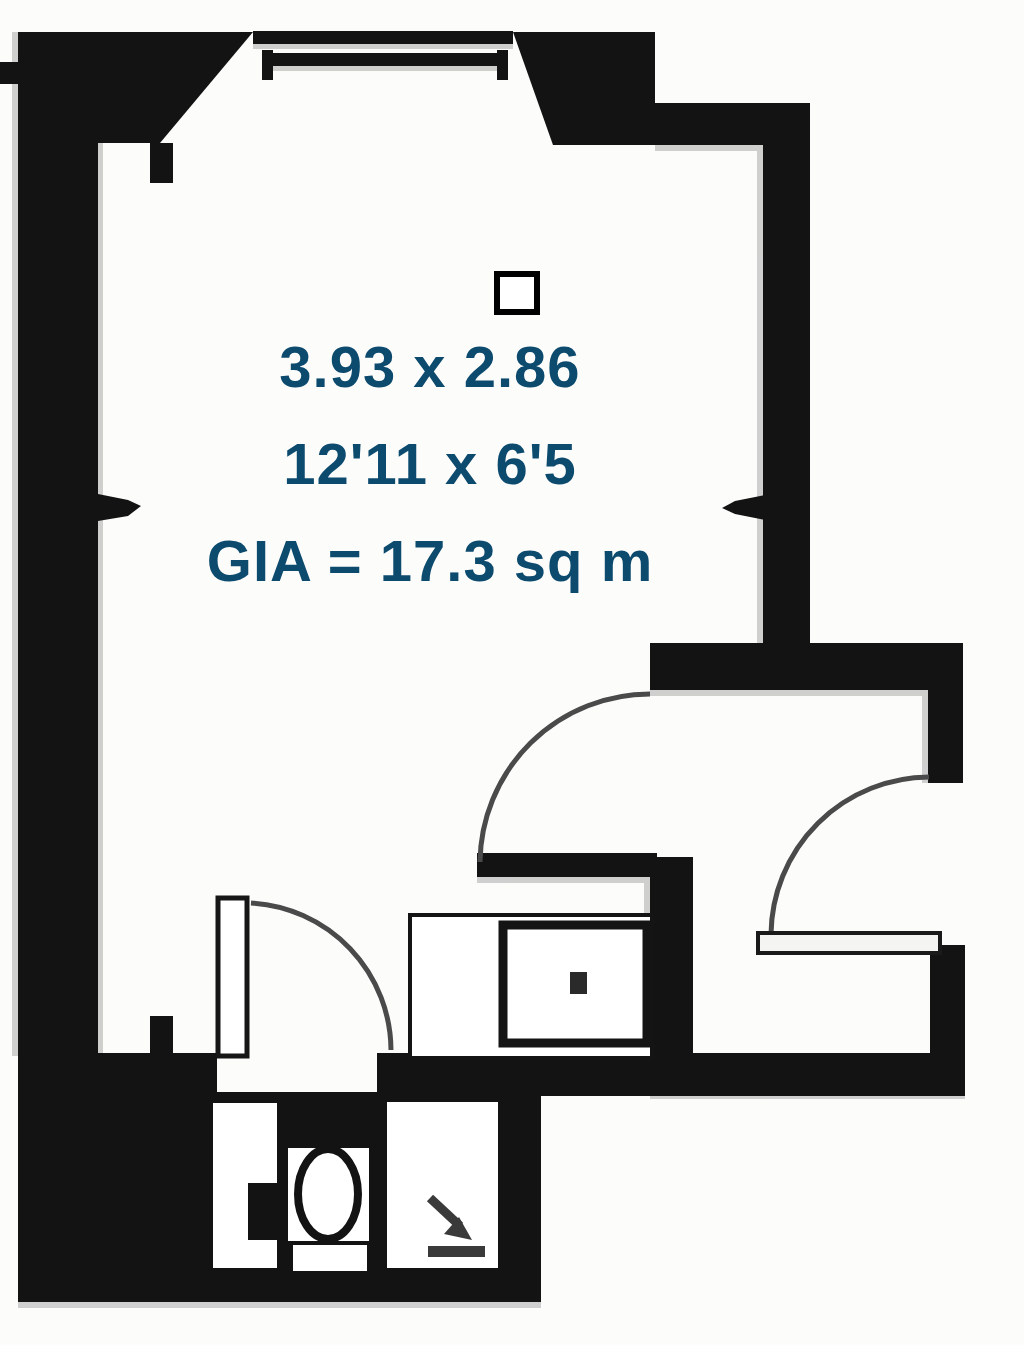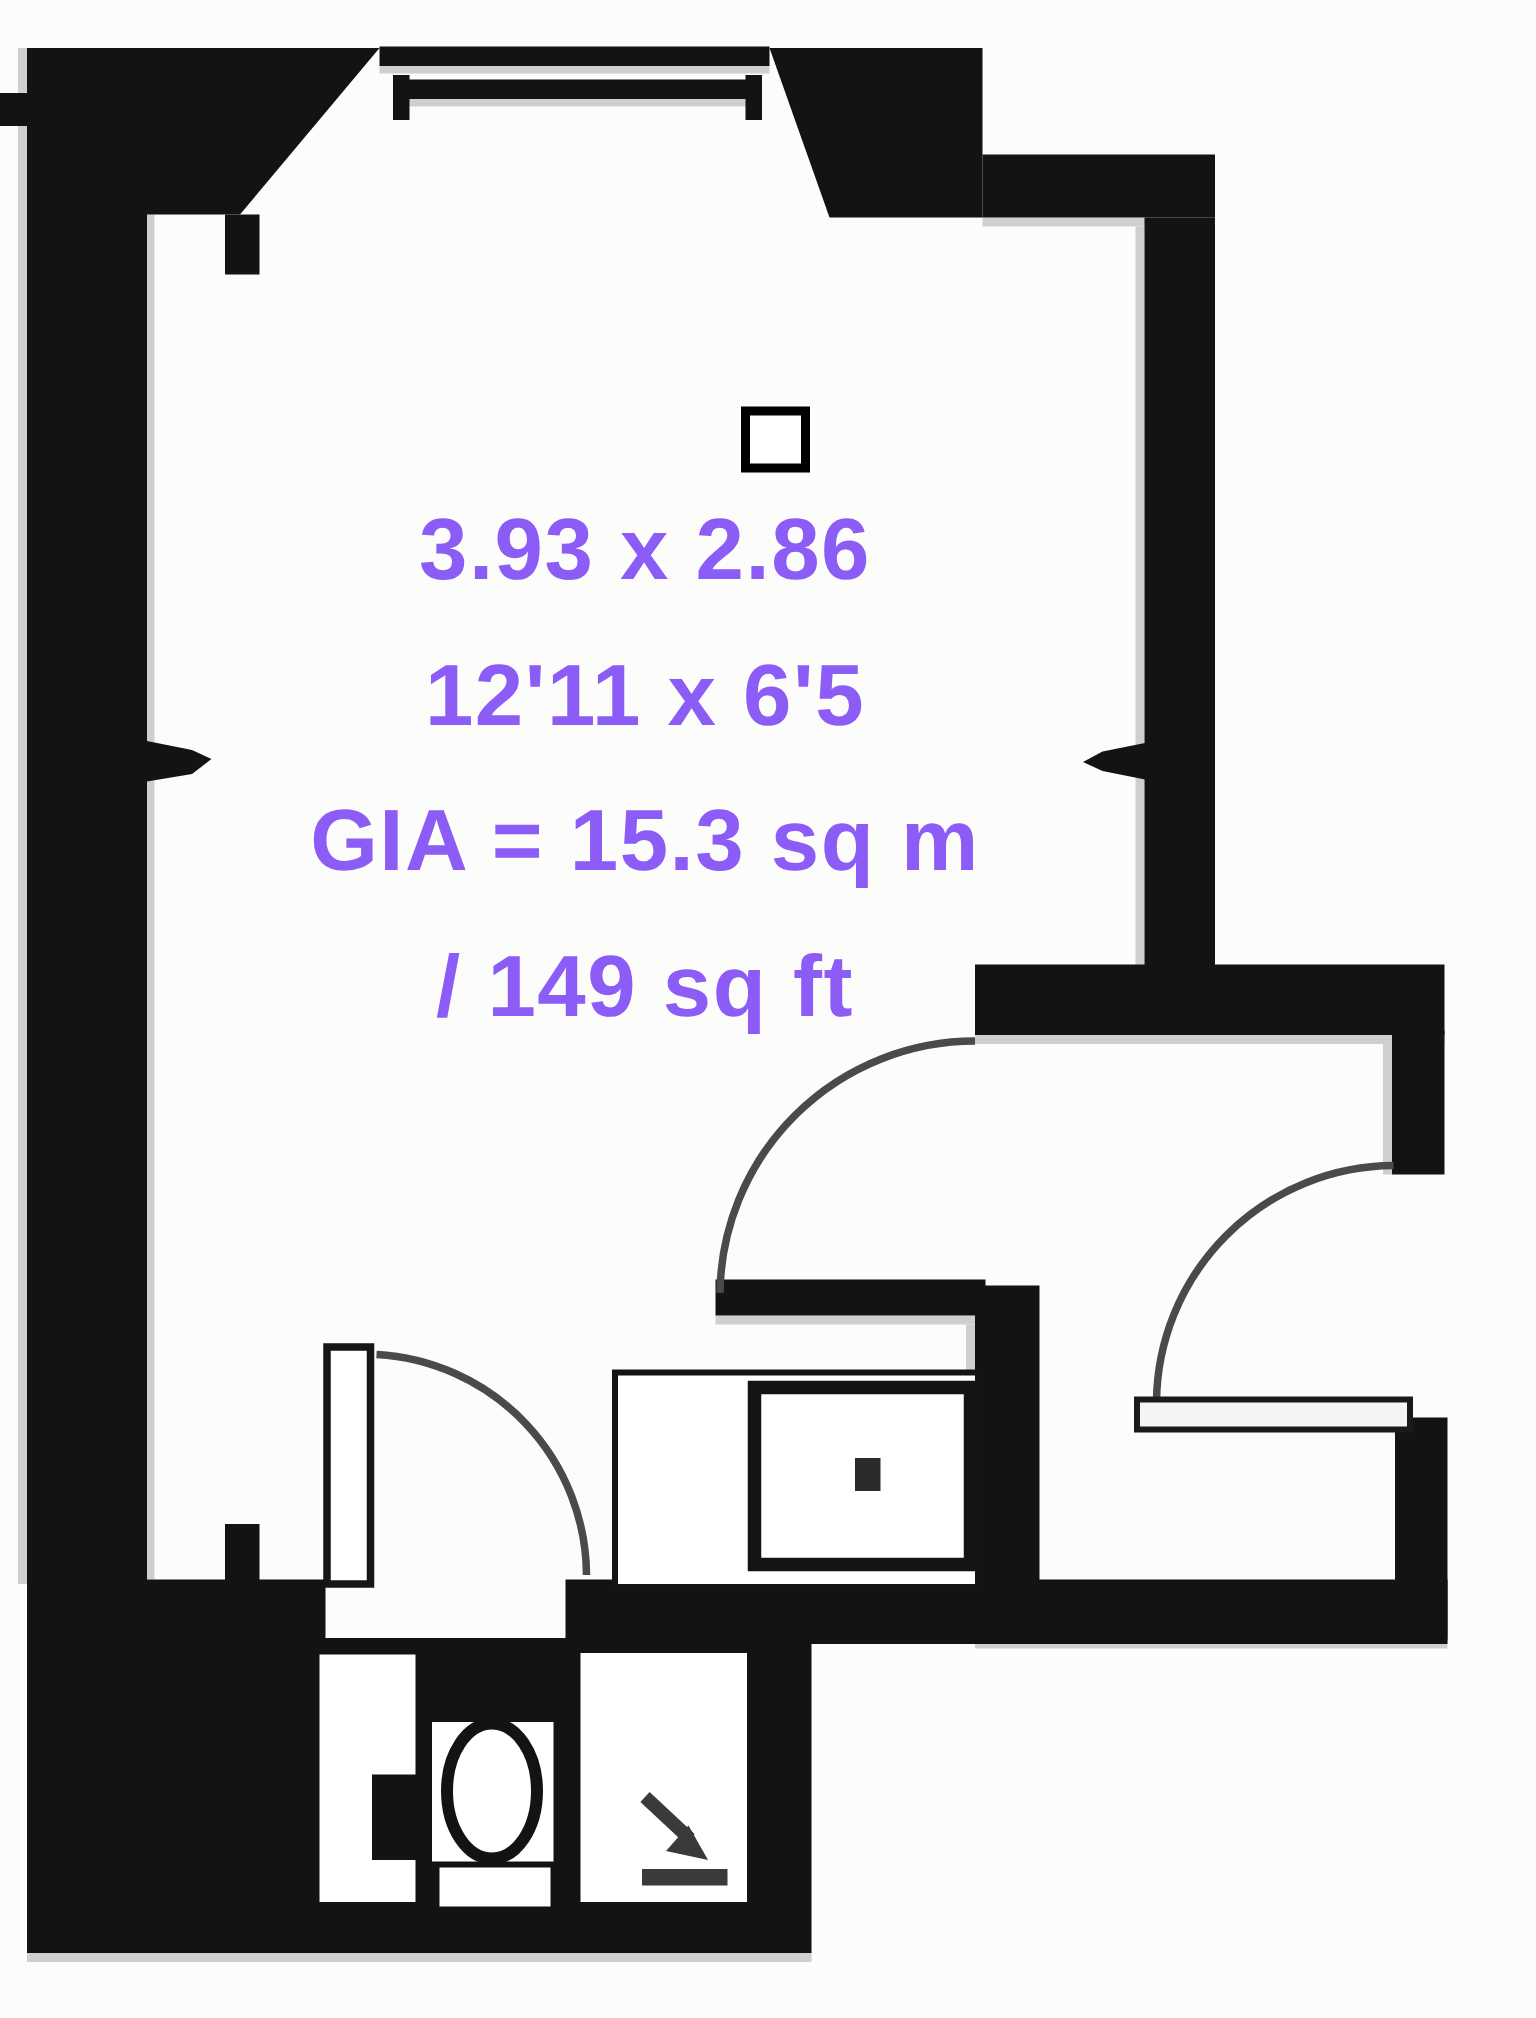--- a/index.html
+++ b/index.html
@@ -2,21 +2,21 @@
 <html><head>
 <meta charset="utf-8">
 <style>
   html,body{margin:0;padding:0;background:#ffffff;}
   body{width:1024px;height:1345px;position:relative;overflow:hidden;
        font-family:"Liberation Sans", sans-serif;}
   .stage{position:absolute;inset:0;background:#fcfcfb;}
   svg{position:absolute;left:0;top:0;}
   .room-label{
     position:absolute;left:60px;top:318px;width:740px;
-    text-align:center;color:#8b5cf6;
+    text-align:center;color:#0c4a6e;
     font-size:58px;line-height:97px;font-weight:bold;
     letter-spacing:1px;
   }
   .room-label div{white-space:nowrap;}
 </style>
 </head>
 <body>
 
 <div class="stage">
 
@@ -92,17 +92,16 @@
     <rect x="503" y="925" width="144" height="118" fill="#ffffff" stroke="#141414" stroke-width="9"></rect>
     <rect x="570" y="972" width="17" height="22" fill="#2a2a2a"></rect>
   </g>
 
   <rect x="497" y="274" width="40" height="38" fill="#ffffff" stroke="#000000" stroke-width="6"></rect>
 </svg>
 
 <div class="room-label">
   <div>3.93 x 2.86</div>
   <div>12'11 x 6'5</div>
-  <div>GIA = 15.3 sq m</div>
-  <div>/ 149 sq ft</div>
+  <div>GIA = 17.3 sq m</div>
 </div>
 
 </div>
 
 </body></html>

